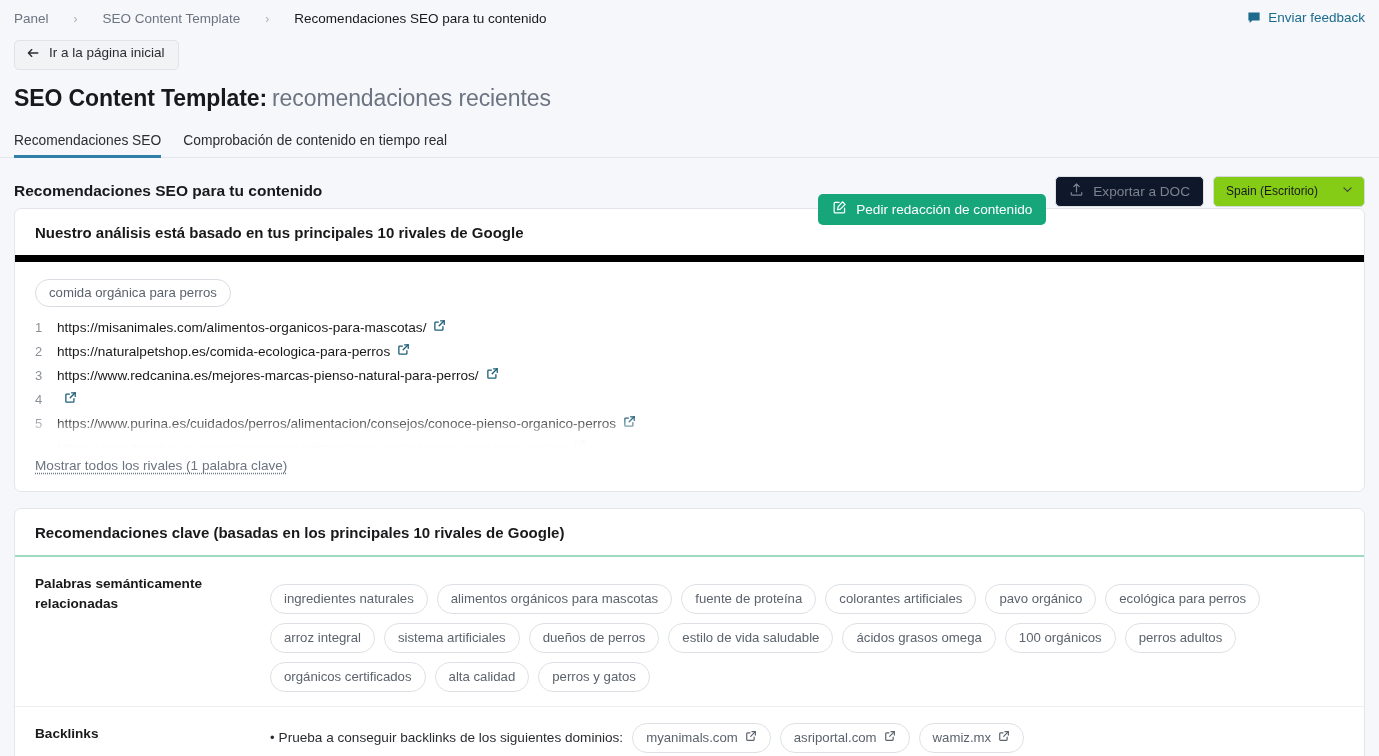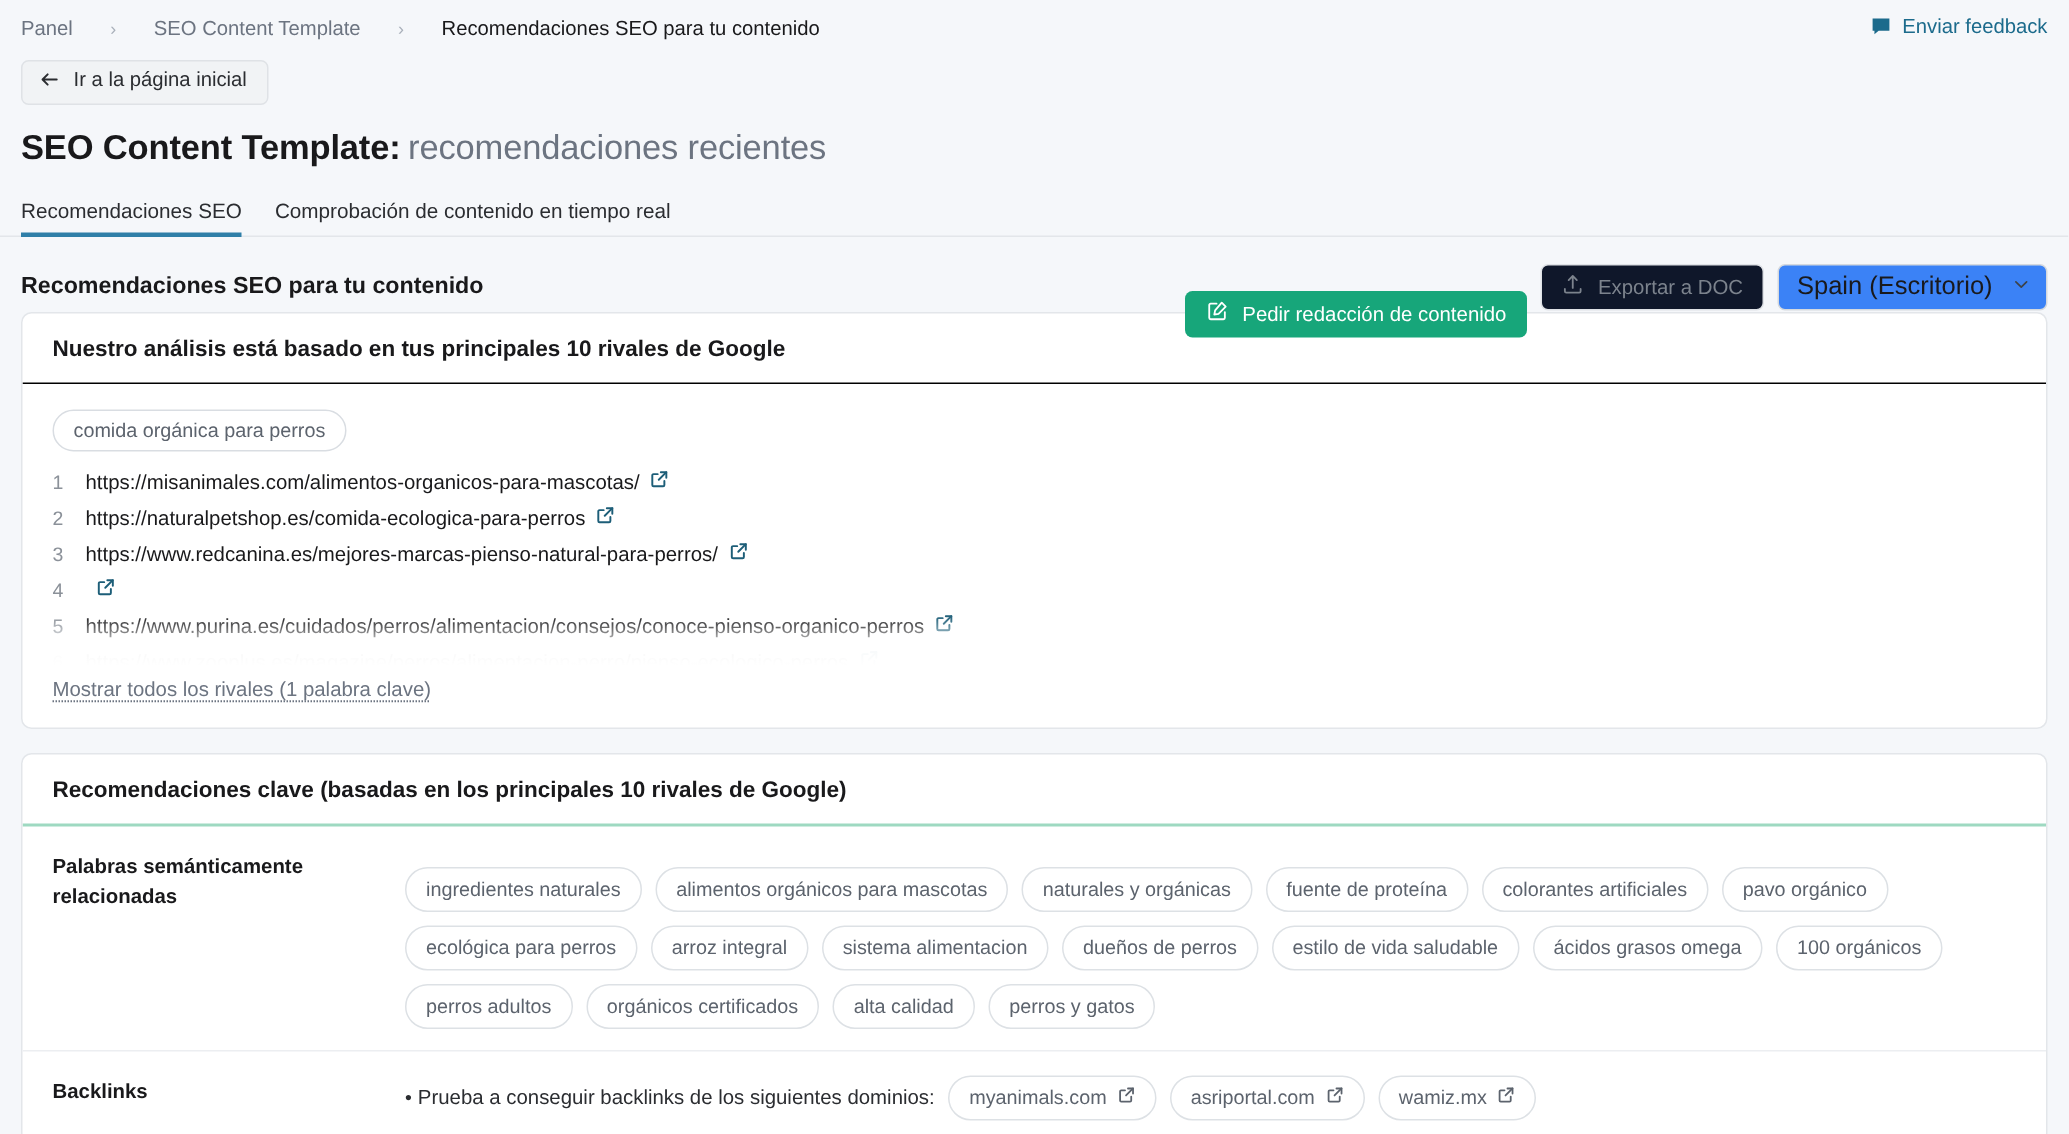--- a/index.html
+++ b/index.html
@@ -138,27 +138,27 @@
     color: #7c838d;
     font-size: 13.6px;
     font-family: inherit;
     cursor: pointer;
     white-space: nowrap;
   }
   .selectbox {
     position: relative;
     display: inline-flex;
     align-items: center;
-    width: 180px;
+    width: 152px;
     height: 31px;
     padding: 0 12px;
-    background: #3b82f6;
+    background: #84cc16;
     border: 1px solid #d5d9de;
     border-radius: 5px;
-    font-size: 17px;
+    font-size: 12px;
     color: #19191b;
     cursor: pointer;
   }
   .selectbox .chev {
     position: absolute;
     right: 10px;
     top: 50%;
     transform: translateY(-50%);
     display: block;
   }
@@ -168,21 +168,21 @@
     margin: 0 14px 16px 14px;
     background: #fff;
     border: 1px solid #e3e6ea;
     border-radius: 7px;
     overflow: hidden;
   }
   .card-head {
     padding: 15px 20px 14px 20px;
     font-size: 15px;
     font-weight: 700;
-    border-bottom: 1px solid #000000;
+    border-bottom: 7px solid #000000;
   }
   .card-head.green { border-bottom: 2px solid #9ed9c1; }
 
   .card-body { padding: 17px 20px 0 20px; position: relative; }
 
   
   .kw-chip {
     display: inline-block;
     padding: 5px 13px 6px 13px;
     border: 1px solid #d9dde2;
@@ -431,39 +431,36 @@
         <div class="rec-label">Palabras semánticamente relacionadas</div>
         <div class="rec-content">
           <div class="chips chips-block">
             <span class="chip">
               <span>ingredientes naturales</span>
             </span>
             <span class="chip">
               <span>alimentos orgánicos para mascotas</span>
             </span>
             <span class="chip">
-              <span>naturales y orgánicas</span>
-            </span>
-            <span class="chip">
               <span>fuente de proteína</span>
             </span>
             <span class="chip">
               <span>colorantes artificiales</span>
             </span>
             <span class="chip">
               <span>pavo orgánico</span>
             </span>
             <span class="chip">
               <span>ecológica para perros</span>
             </span>
             <span class="chip">
               <span>arroz integral</span>
             </span>
             <span class="chip">
-              <span>sistema alimentacion</span>
+              <span>sistema artificiales</span>
             </span>
             <span class="chip">
               <span>dueños de perros</span>
             </span>
             <span class="chip">
               <span>estilo de vida saludable</span>
             </span>
             <span class="chip">
               <span>ácidos grasos omega</span>
             </span>

